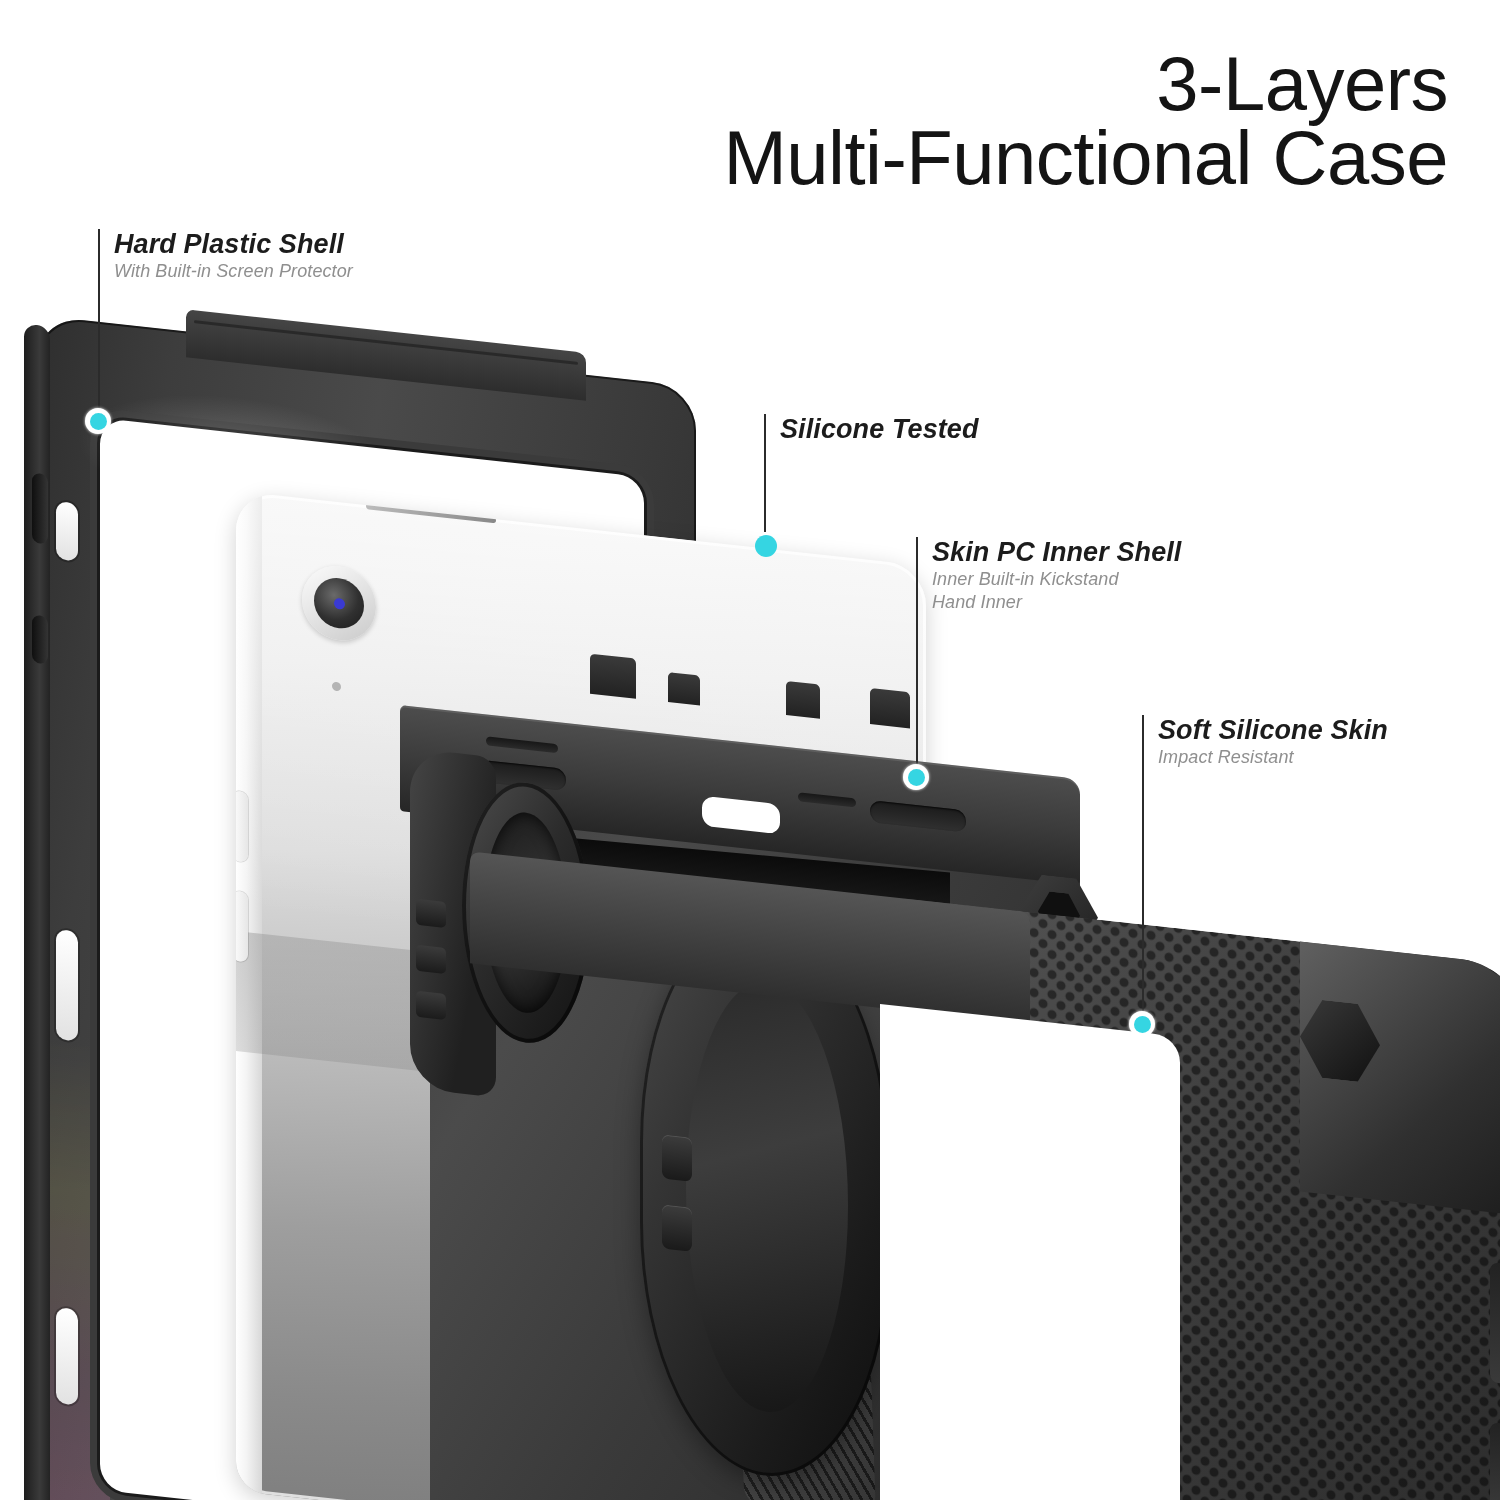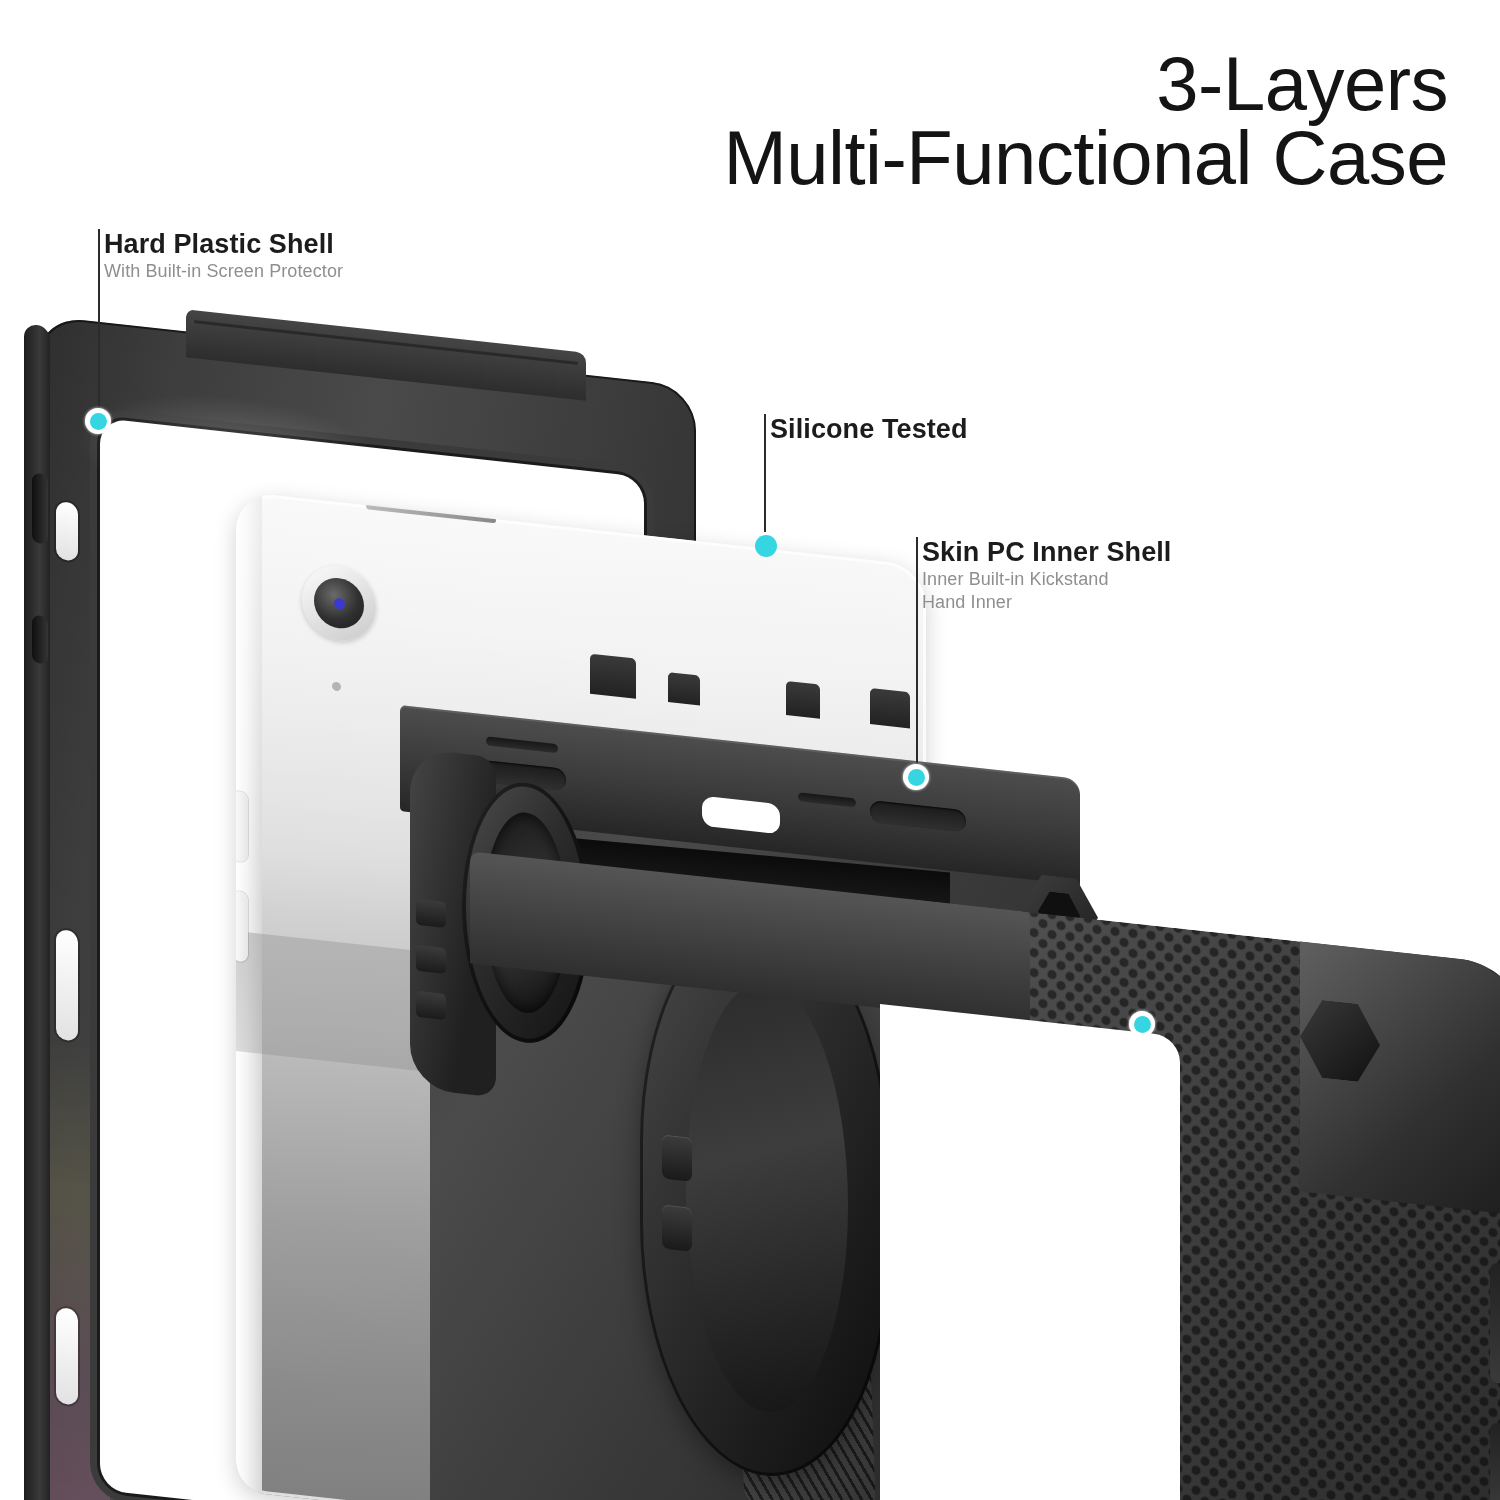--- a/index.html
+++ b/index.html
@@ -31,21 +31,21 @@
   
   .callout{position:absolute;}
   .callout .heading{
     font-size:27px; font-weight:bold; color:#1c1c1c;
     white-space:nowrap; letter-spacing:0.1px; line-height:1.15;
   }
   .callout .sub{
     font-size:18px; font-weight:400; color:#8f8f8f;
     white-space:nowrap; line-height:1.26; letter-spacing:0.1px;
   }
-  .callout .txt{padding-left:6px;}
+  .callout .txt{padding-left:16px;font-style:italic;}
 
   .vline{
     position:absolute; width:2px; background:#2b2b2b; top:0; left:0;
   }
   .dot{
     position:absolute; width:26px;height:26px;border-radius:50%;
     background:#ffffff; display:flex;align-items:center;justify-content:center;
     box-shadow:0 0 3px rgba(255,255,255,.9);
   }
   .dot i{display:block;width:17px;height:17px;border-radius:50%;background:#35d5e2;}
@@ -425,17 +425,24 @@
     <div class="txt">
       <div class="heading">Skin PC Inner Shell</div>
       <div class="sub">Inner Built-in Kickstand</div>
       <div class="sub">Hand Inner</div>
     </div>
   </div>
   <div class="dot" style="left:903px;top:757px;">
       <i></i>
     </div>
 
+  <div class="callout" style="left:1142px;top:708px;">
+    <div class="vline" style="height:296px;"></div>
+    <div class="txt">
+      <div class="heading">Soft Silicone Skin</div>
+      <div class="sub">Impact Resistant</div>
+    </div>
+  </div>
   <div class="dot" style="left:1129px;top:1004px;">
       <i></i>
     </div>
 
 </div>
 
 </body></html>

